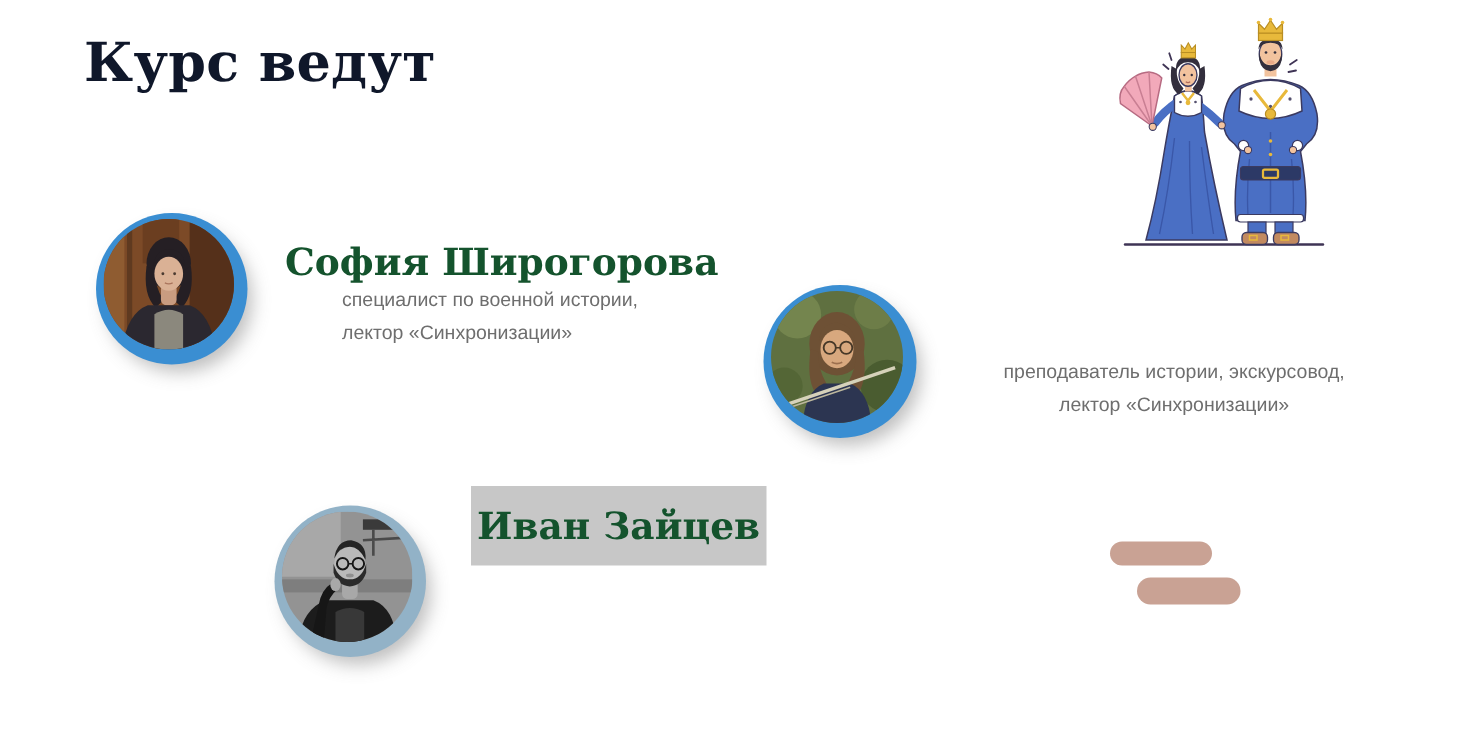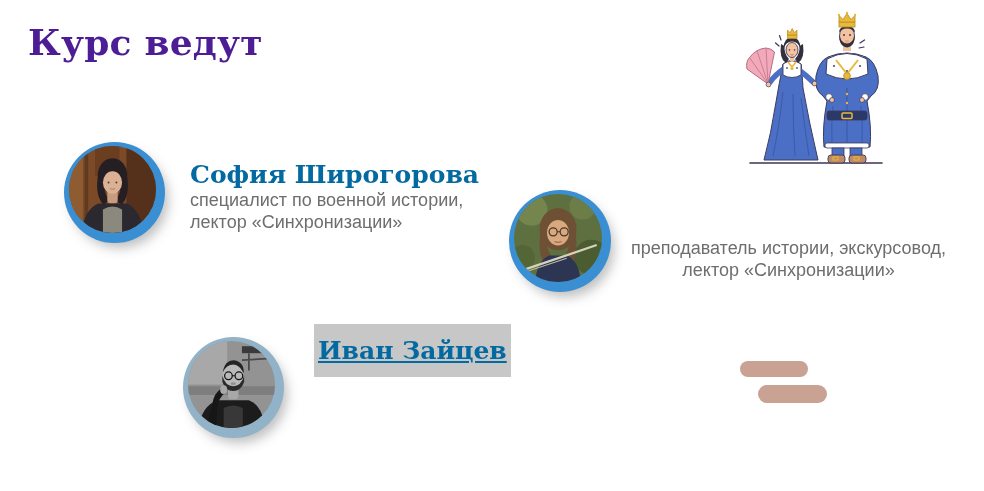--- a/index.html
+++ b/index.html
@@ -4,45 +4,45 @@
 <style>
   * { margin:0; padding:0; box-sizing:border-box; }
   html,body { background:#ffffff; }
   .canvas {
     position:relative; width:984px; height:491px;
     background:#ffffff; overflow:hidden;
     font-family:"Liberation Sans","DejaVu Sans",sans-serif;
   }
   .abs { position:absolute; }
   .section-title {
-    left:28px; top:22px;
+    left:56px; top:22px;
     font-family:"DejaVu Serif","Liberation Serif",serif;
-    font-weight:700; font-size:36px; line-height:1.15; color:#4c1d95;
+    font-weight:700; font-size:36px; line-height:1.15; color:#0f172a;
     letter-spacing:0.2px;
   }
   .avatar {
     border-radius:50%;
     box-shadow:5px 7px 12px -2px rgba(110,110,110,0.45);
   }
   .avatar .photo {
     position:absolute; border-radius:50%; overflow:hidden;
   }
   .avatar svg { display:block; width:100%; height:100%; }
   .ring-blue  { background:#3a8ed2; }
   .ring-steel { background:#92b2c7; }
   .instr-name {
     font-family:"DejaVu Serif","Liberation Serif",serif;
-    font-weight:700; font-size:25px; line-height:1.1; color:#0369a1;
+    font-weight:700; font-size:25px; line-height:1.1; color:#14532d;
     white-space:nowrap;
   }
   .instr-name .hl {
-    background:#c7c7c7; padding:12px 4px; margin-left:-4px;text-decoration:underline;
+    background:#c7c7c7; padding:12px 4px; margin-left:-4px;
   }
   .instr-desc {
-    font-size:18px; line-height:22px; color:#6e6e6e; white-space:nowrap;
+    font-size:13px; line-height:22px; color:#6e6e6e; white-space:nowrap;margin-left:38px;
   }
   .pill { background:#c9a294; border-radius:10px; }
   .illu svg { display:block; }
 </style>
 </head>
 <body>
 
 <div class="canvas">
 
   <h1 class="abs section-title">Курс ведут</h1>

